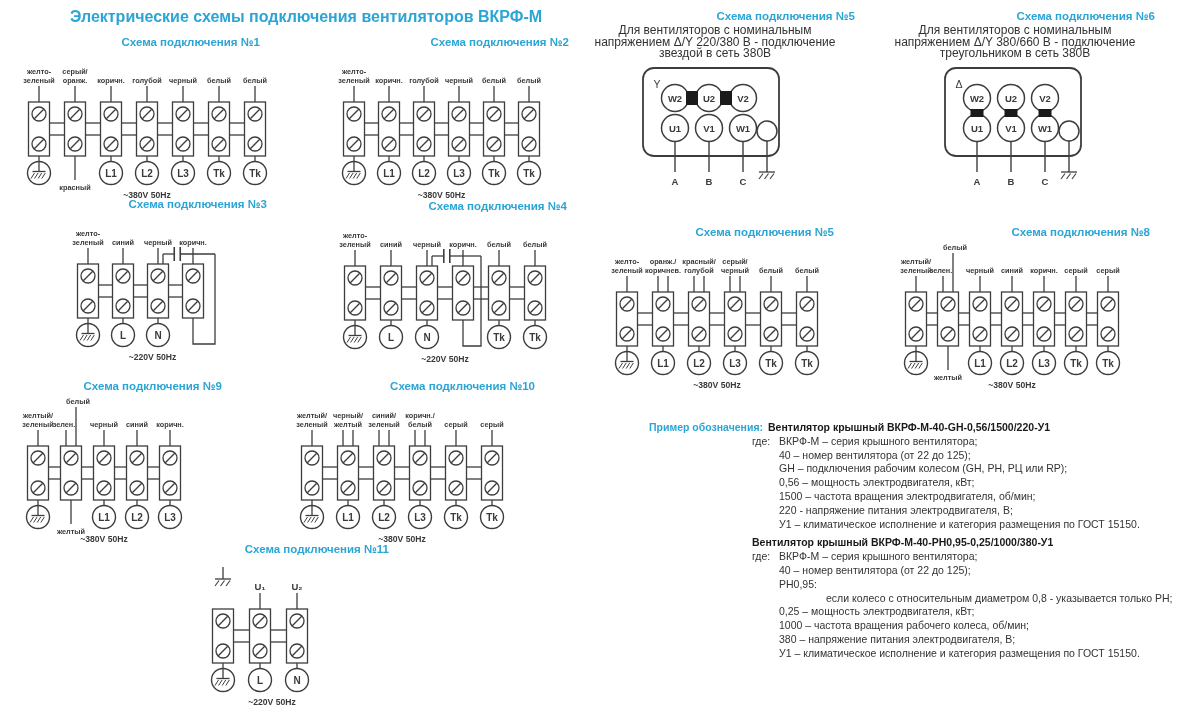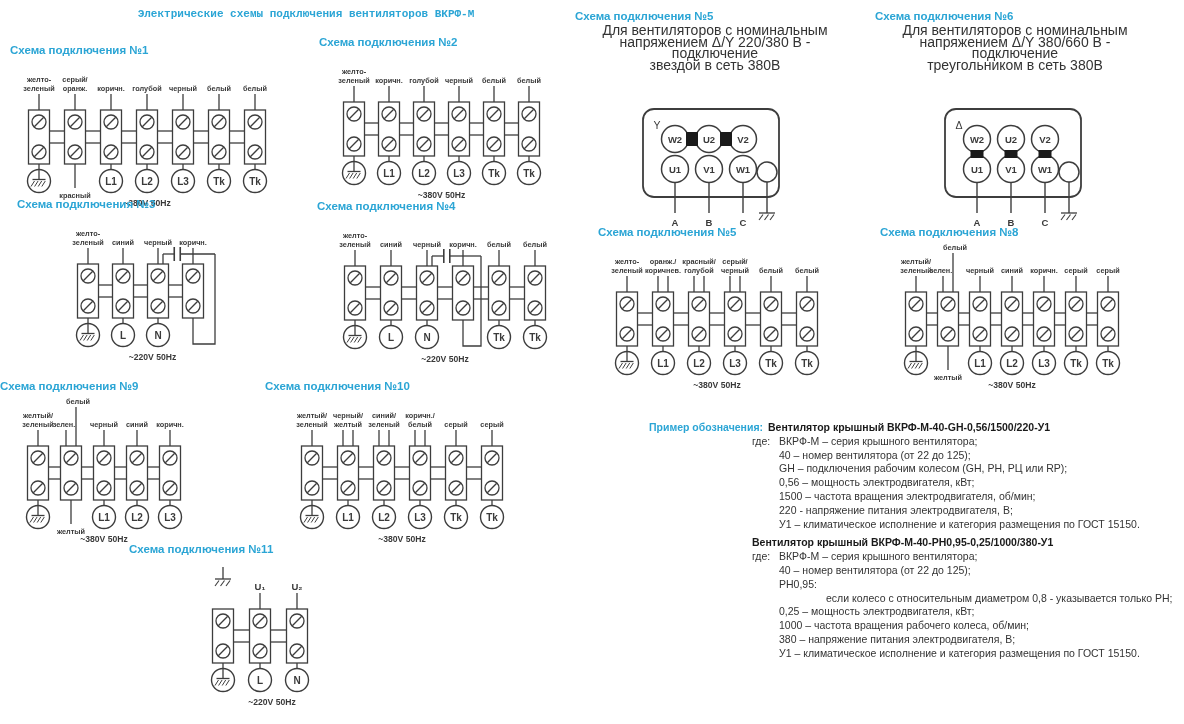--- a/index.html
+++ b/index.html
@@ -2,27 +2,27 @@
 <html><head>
 <meta charset="utf-8">
 <style>
   html,body{margin:0;padding:0}
   body{
     width:1184px;height:724px;position:relative;background:#ffffff;
     font-family:"Liberation Sans",sans-serif;overflow:hidden;color:#333;
   }
   .main-title{
     position:absolute;left:0;top:8px;width:612px;text-align:center;
-    font-size:11px;font-weight:bold;color:#2ba5d5;font-family:Liberation Mono, monospace;
+    font-size:16px;font-weight:bold;color:#2ba5d5;
   }
   .scheme{position:absolute}
   .scheme-title{
-    font-size:11.5px;font-weight:bold;color:#2ba5d5;text-align:left;white-space:nowrap;
+    font-size:11.5px;font-weight:bold;color:#2ba5d5;text-align:right;white-space:nowrap;
   }
-  .note{font-size:14px;color:#333;text-align:center;line-height:11.5px;margin-top:3px;margin-bottom:34px}
+  .note{font-size:12px;color:#333;text-align:center;line-height:11.5px;margin-top:3px;margin-bottom:4px}
   svg{display:block}
   svg text{font-family:"Liberation Sans",sans-serif}
   .examples{
     position:absolute;left:603px;top:421px;width:599px;
     font-size:10.5px;color:#333;line-height:13.8px;margin-left:46px;
   }
   .ex-head{font-weight:bold;color:#1a1a1a;white-space:nowrap}
   .ex-head .ex-label{color:#2ba5d5;margin-right:5px}
   .ex-rows{position:relative}
   .where{position:absolute;left:103px;top:0}
@@ -30,21 +30,21 @@
   .ln.i1{margin-left:152px}
   .ln.i2{margin-left:177px}
   .ex2{margin-top:5px}
   .ex2 .ex-head{margin-left:103px}
 </style>
 </head>
 <body>
 
 <div class="main-title">Электрические схемы подключения вентиляторов ВКРФ-М</div>
 <div id="schemes">
-    <div class="scheme" style="left: 10px; top: 36px; width: 250px; margin-top: 8px;">
+    <div class="scheme" style="left: 10px; top: 36px; width: 250px;">
       <div class="scheme-title">Схема подключения №1</div>
       <svg width="265" height="158" viewBox="0 0 265 158">
         <g>
           <rect x="18.5" y="54" width="21" height="54" fill="none" stroke="#3d3d3d" stroke-width="1.3"></rect>
           <circle cx="29" cy="66" r="7" fill="none" stroke="#3d3d3d" stroke-width="1.3"></circle>
           <line x1="24.3" y1="70.7" x2="33.7" y2="61.3" stroke="#3d3d3d" stroke-width="1.3"></line>
           <circle cx="29" cy="96" r="7" fill="none" stroke="#3d3d3d" stroke-width="1.3"></circle>
           <line x1="24.3" y1="100.7" x2="33.7" y2="91.3" stroke="#3d3d3d" stroke-width="1.3"></line>
           <line x1="39.5" y1="75" x2="54.5" y2="75" stroke="#3d3d3d" stroke-width="1.3"></line>
           <line x1="39.5" y1="87" x2="54.5" y2="87" stroke="#3d3d3d" stroke-width="1.3"></line>

